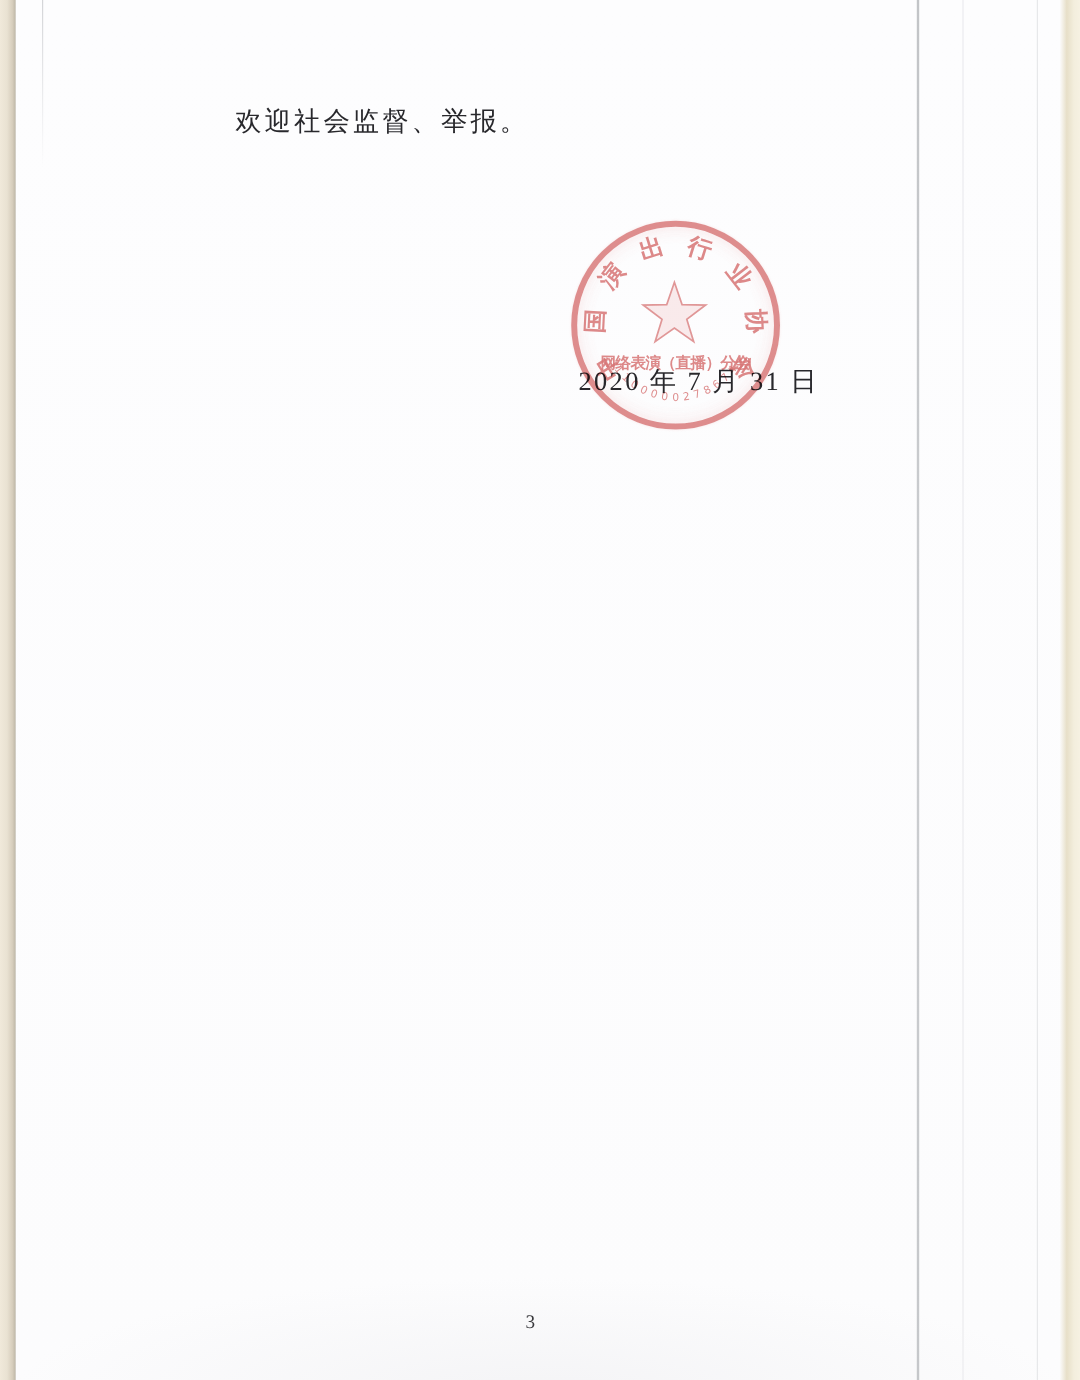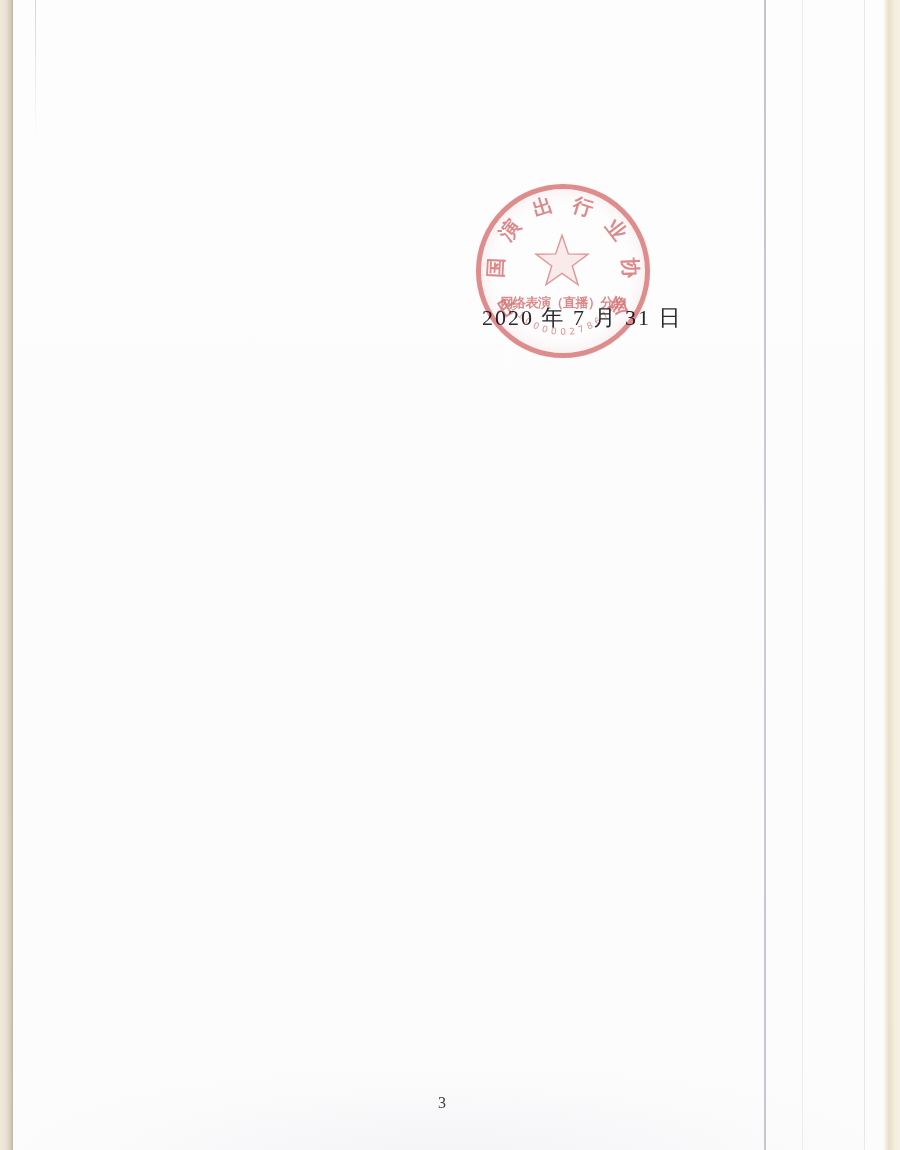--- a/index.html
+++ b/index.html
@@ -66,20 +66,21 @@
 
 <div class="page">
 
   <div class="edge-left"></div>
   <div class="vl vl-topleft"></div>
   <div class="vl vl-main"></div>
   <div class="vl vl-faint1"></div>
   <div class="vl vl-faint2"></div>
   <div class="edge-right"></div>
 
+  <p class="tline l1">欢迎社会监督、举报。</p>
 
 
 
   <p class="tline date">2020 年 7 月 31 日</p>
 
   <div class="stamp" style="color: rgb(214, 106, 106);">
     <div class="stamp-ring"></div>
     <div class="stamp-arc">
         <span style="transform: translate(-50%, -50%) rotate(-122deg) translateY(-67px);">中</span>
         <span style="transform: translate(-50%, -50%) rotate(-87.1429deg) translateY(-67px);">国</span>

